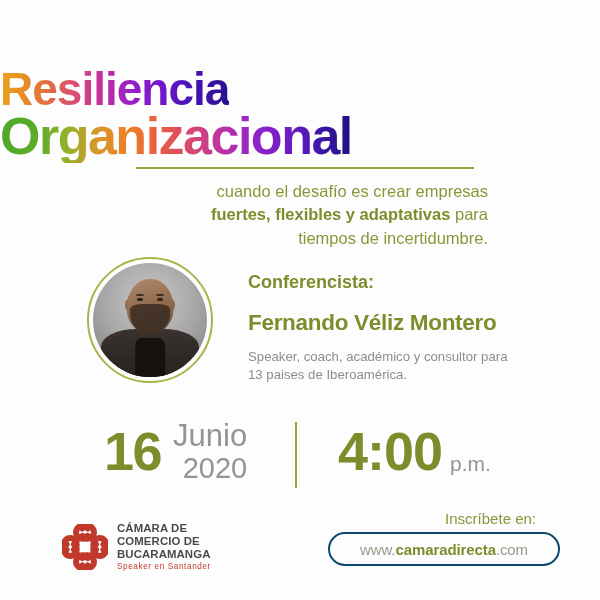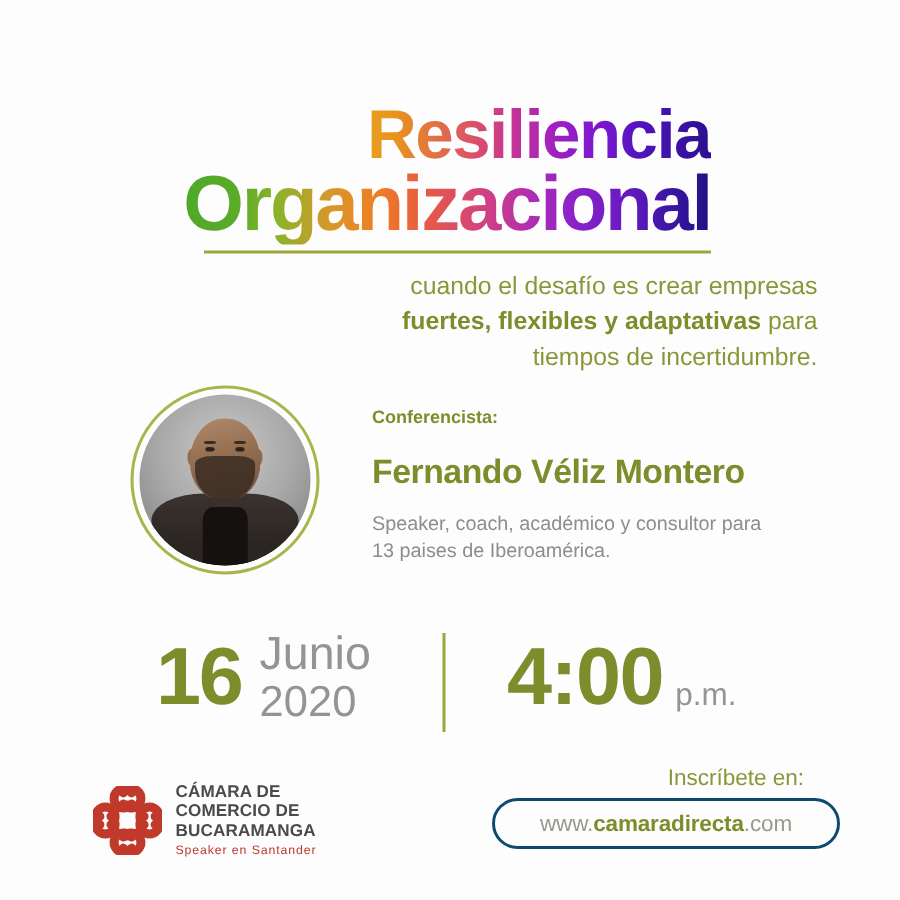--- a/index.html
+++ b/index.html
@@ -21,21 +21,21 @@
     height: 600px;
     background: #fdfdfd;
   }
 
   
   .title-block {
     position: absolute;
     left: 0;
     top: 66px;
     width: 592px;
-    text-align: right;
+    text-align: left;
     padding-right: 118px;
     box-sizing: border-box;
   }
   .title-line1 {
     font-size: 46px;
     font-weight: bold;
     letter-spacing: -1px;
     line-height: 1.0;
     background: linear-gradient(90deg,
         #e8a01e 0%,
@@ -86,21 +86,21 @@
     margin-top: 4px;
   }
 
   
   .subtitle {
     position: absolute;
     left: 0;
     top: 180px;
     width: 600px;
     text-align: right;
-    padding-right: 55px;
+    padding-right: 112px;
     box-sizing: border-box;
     color: #8b9638;
     font-size: 16.5px;
     line-height: 1.42;
   }
   .subtitle .bold {
     font-weight: bold;
     color: #7f8c2c;
   }
 
@@ -210,21 +210,21 @@
   }
 
   .speaker-text {
     position: absolute;
     left: 248px;
     top: 271px;
     width: 300px;
   }
   .conferencista {
     color: #7f8c2c;
-    font-size: 12px;
+    font-size: 18px;
     font-weight: bold;
     line-height: 1.25;
   }
   .speaker-name {
     color: #7f8c2c;
     font-size: 22.5px;
     font-weight: bold;
     line-height: 1.25;
     letter-spacing: -0.3px;
     margin-top: 15px;
@@ -236,20 +236,21 @@
     margin-top: 11px;
   }
 
   
   .datetime {
     position: absolute;
     left: 0;
     top: 418px;
     width: 600px;
     height: 76px;
+    text-align: right;
   }
   .date-group {
     position: absolute;
     left: 104px;
     top: 2px;
     display: flex;
     align-items: center;
   }
   .date-day {
     color: #7f8c2c;

